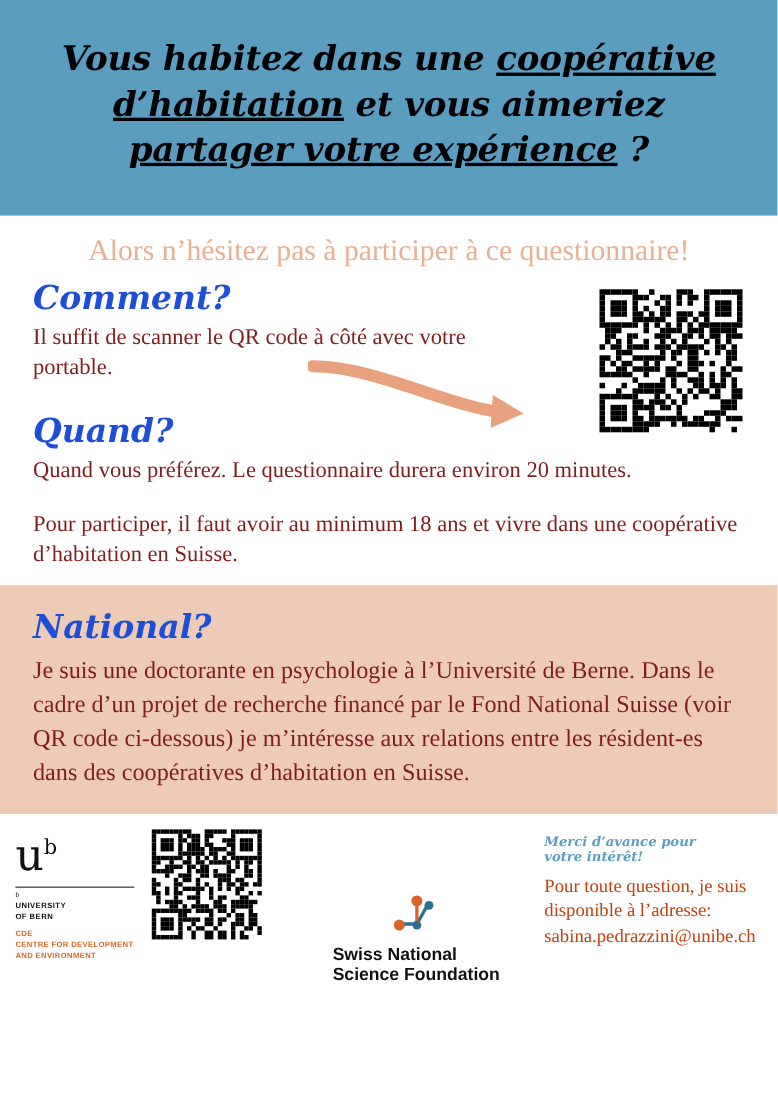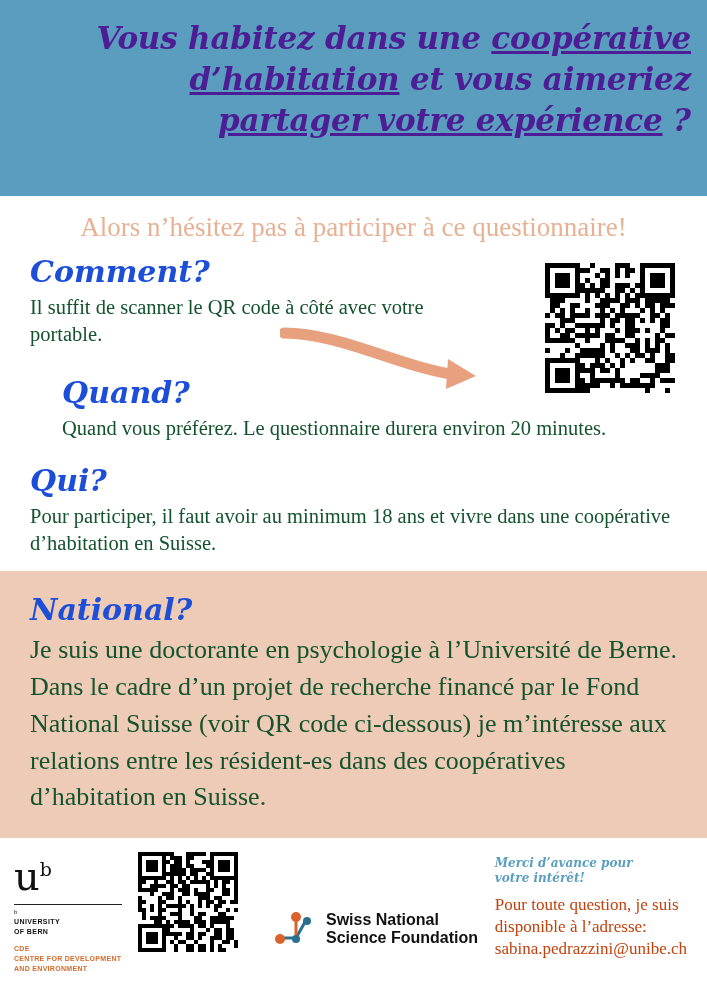--- a/index.html
+++ b/index.html
@@ -17,28 +17,28 @@
 
   
   .header {
     background: #5b9dbf;
     padding: 18px 16px 22px 16px;
     box-sizing: border-box;
     width: 707px;
     height: 196px;
   }
   .header-title {
-    color: #4c1d95;
+    color: #000000;
     font-family: "DejaVu Serif", serif;
     font-weight: bold;
     font-style: italic;
     font-size: 31px;
     line-height: 1.32;
-    text-align: right;
-    margin: 0;
+    text-align: center;
+    margin: 16px;
     letter-spacing: -0.2px;
   }
   .header-title .u { text-decoration: underline; }
 
   
   .subtitle {
     color: #e8b193;
     font-family: "Liberation Serif", serif;
     font-size: 27px;
     line-height: 1.28;
@@ -56,21 +56,21 @@
   .q-heading {
     color: #1d4ed8;
     font-family: "DejaVu Serif", serif;
     font-weight: bold;
     font-style: italic;
     font-size: 30px;
     margin: 10px 0 6px 0;
     line-height: 1.1;
   }
   .q-body {
-    color: #14532d;
+    color: #7f1d1d;
     font-family: "Liberation Serif", serif;
     font-size: 20.5px;
     line-height: 1.32;
     margin: 0;
   }
   .q-body.narrow { max-width: 400px; }
 
   
   .qr-top {
     position: absolute;
@@ -97,21 +97,21 @@
     pointer-events: none;
   }
 
   
   .pourquoi {
     background: #edcbb6;
     padding: 12px 30px 22px 30px;
     box-sizing: border-box;
     margin-top: 14px;
   }
-  .pourquoi .q-body { font-size: 26px; line-height: 1.42; }
+  .pourquoi .q-body { font-size: 22px; line-height: 1.42; }
 
   
   .footer {
     display: flex;
     align-items: flex-start;
     padding: 10px 20px 0 14px;
     box-sizing: border-box;
     gap: 10px;
     height: 152px;
   }
@@ -154,21 +154,21 @@
     margin-top: 6px;
   }
 
   .snf-text {
     font-family: "Liberation Sans", sans-serif;
     font-weight: bold;
     font-size: 16px;
     line-height: 1.12;
     color: #111;
   }
-  .snf-row { display: flex; align-items: center; gap: 8px; }
+  .snf-row { display: flex; align-items: center; gap: 8px; flex-direction: column; }
 
   .merci-title {
     color: #5b9dbf;
     font-family: "DejaVu Serif", serif;
     font-weight: bold;
     font-style: italic;
     font-size: 12px;
     line-height: 1.22;
     margin: 0 0 8px 0;
   }
@@ -881,27 +881,26 @@
       <path d="M4 6 C 60 6, 120 40, 176 48" stroke="#e8a17e" stroke-width="11" fill="none" stroke-linecap="round"></path>
       <path d="M168 32 L 196 49 L 166 62 Z" fill="#e8a17e"></path>
     </svg>
   </div>
 
   <div class="qblock">
     <div class="q-heading">Comment?</div>
     <p class="q-body narrow">Il suffit de scanner le QR code à côté avec votre portable.</p>
   </div>
 
-  <div class="qblock" style="margin-top:28px;margin-left:32px;">
+  <div class="qblock" style="margin-top:28px;">
     <div class="q-heading">Quand?</div>
     <p class="q-body">Quand vous préférez. Le questionnaire durera environ 20 minutes.</p>
   </div>
 
   <div class="qblock" style="margin-top:22px;">
-    <div class="q-heading">Qui?</div>
     <p class="q-body">Pour participer, il faut avoir au minimum 18 ans et vivre dans une coopérative d’habitation en Suisse.</p>
   </div>
 
 </div>
 
 <div class="pourquoi">
   <div class="q-heading">National?</div>
   <p class="q-body">Je suis une doctorante en psychologie à l’Université de Berne. Dans le cadre d’un projet de recherche financé par le Fond National Suisse (voir QR code ci-dessous) je m’intéresse aux relations entre les résident-es dans des coopératives d’habitation en Suisse.</p>
 </div>
 

